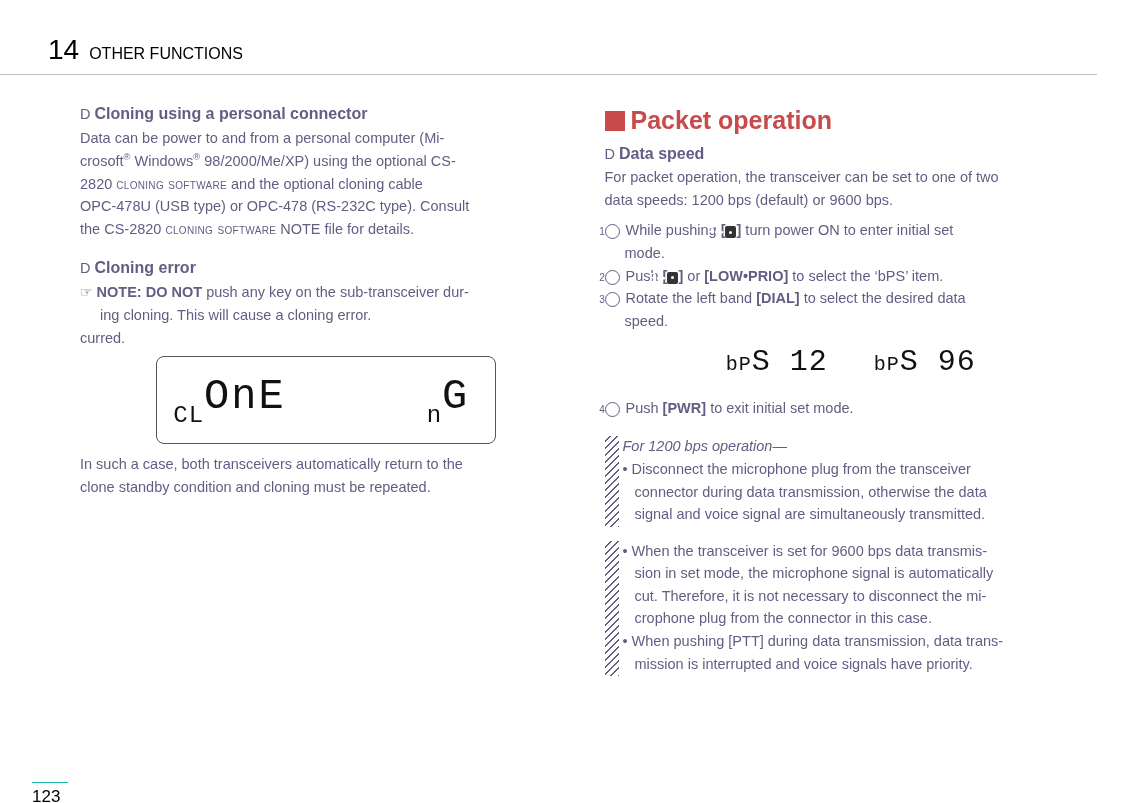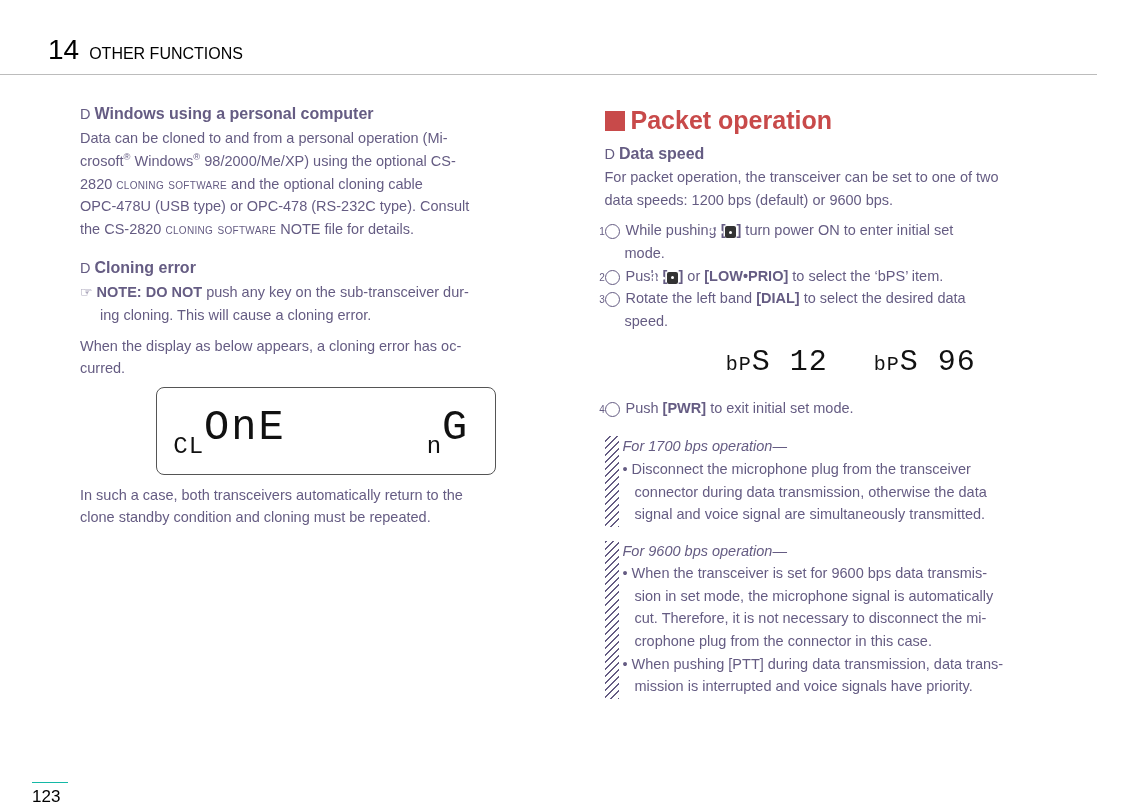--- a/index.html
+++ b/index.html
@@ -176,24 +176,24 @@
     <span class="chap-num">14</span>
     <span class="chap-title">OTHER FUNCTIONS</span>
   </div>
 
   <div class="columns">
 
     <div class="col">
 
       <div class="para">
         <span class="d-prefix">D</span>
-        <span class="sub-head">Windows using a personal computer</span>
-      </div>
-
-      <div class="para">Data can be cloned to and from a personal operation (Mi-</div>
+        <span class="sub-head">Cloning using a personal connector</span>
+      </div>
+
+      <div class="para">Data can be power to and from a personal computer (Mi-</div>
       <div class="para">
         <span>crosoft</span><span class="sup">®</span><span> Windows</span><span class="sup">®</span><span> 98/2000/Me/XP) using the optional CS-</span>
       </div>
       <div class="para">
         <span>2820 </span><span class="sc">cloning software</span><span> and the optional cloning cable</span>
       </div>
       <div class="para">OPC-478U (USB type) or OPC-478 (RS-232C type). Consult</div>
       <div class="para">
         <span>the CS-2820 </span><span class="sc">cloning software</span><span> NOTE file for details.</span>
       </div>
@@ -202,21 +202,20 @@
         <span class="d-prefix">D</span>
         <span class="sub-head">Cloning error</span>
       </div>
 
       <div class="li">
         <span class="hand">☞</span>
         <span class="bold">NOTE: DO NOT</span><span> push any key on the sub-transceiver dur-</span>
       </div>
       <div class="para" style="padding-left:20px;">ing cloning. This will cause a cloning error.</div>
 
-      <div class="para gap-top-sm">When the display as below appears, a cloning error has oc-</div>
       <div class="para">curred.</div>
 
       <div class="lcd-box">
         <div>
           <span class="lcd-text-sm">CL</span><span class="lcd-text-lg">OnE</span>
         </div>
         <div>
           <span class="lcd-text-sm">n</span><span class="lcd-text-lg">G</span>
         </div>
       </div>
@@ -272,31 +271,30 @@
         </div>
       </div>
 
       <div class="li">
         <span class="list-num">4</span><span> Push </span><span class="bold">[PWR]</span><span> to exit initial set mode.</span>
       </div>
 
       <div class="note-block gap-top-md">
         <div class="note-rule"></div>
         <div class="note-body">
-          <div class="para it">For 1700 bps operation—</div>
+          <div class="para it">For 1200 bps operation—</div>
           <div class="para bullet">• <span>Disconnect the microphone plug from the transceiver</span></div>
           <div class="para" style="padding-left:12px;">connector during data transmission, otherwise the data</div>
           <div class="para" style="padding-left:12px;">signal and voice signal are simultaneously transmitted.</div>
         </div>
       </div>
 
       <div class="note-block">
         <div class="note-rule"></div>
         <div class="note-body">
-          <div class="para it">For 9600 bps operation—</div>
           <div class="para bullet">• <span>When the transceiver is set for 9600 bps data transmis-</span></div>
           <div class="para" style="padding-left:12px;">sion in set mode, the microphone signal is automatically</div>
           <div class="para" style="padding-left:12px;">cut. Therefore, it is not necessary to disconnect the mi-</div>
           <div class="para" style="padding-left:12px;">crophone plug from the connector in this case.</div>
           <div class="para bullet">• <span>When pushing [PTT] during data transmission, data trans-</span></div>
           <div class="para" style="padding-left:12px;">mission is interrupted and voice signals have priority.</div>
         </div>
       </div>
 
     </div>

